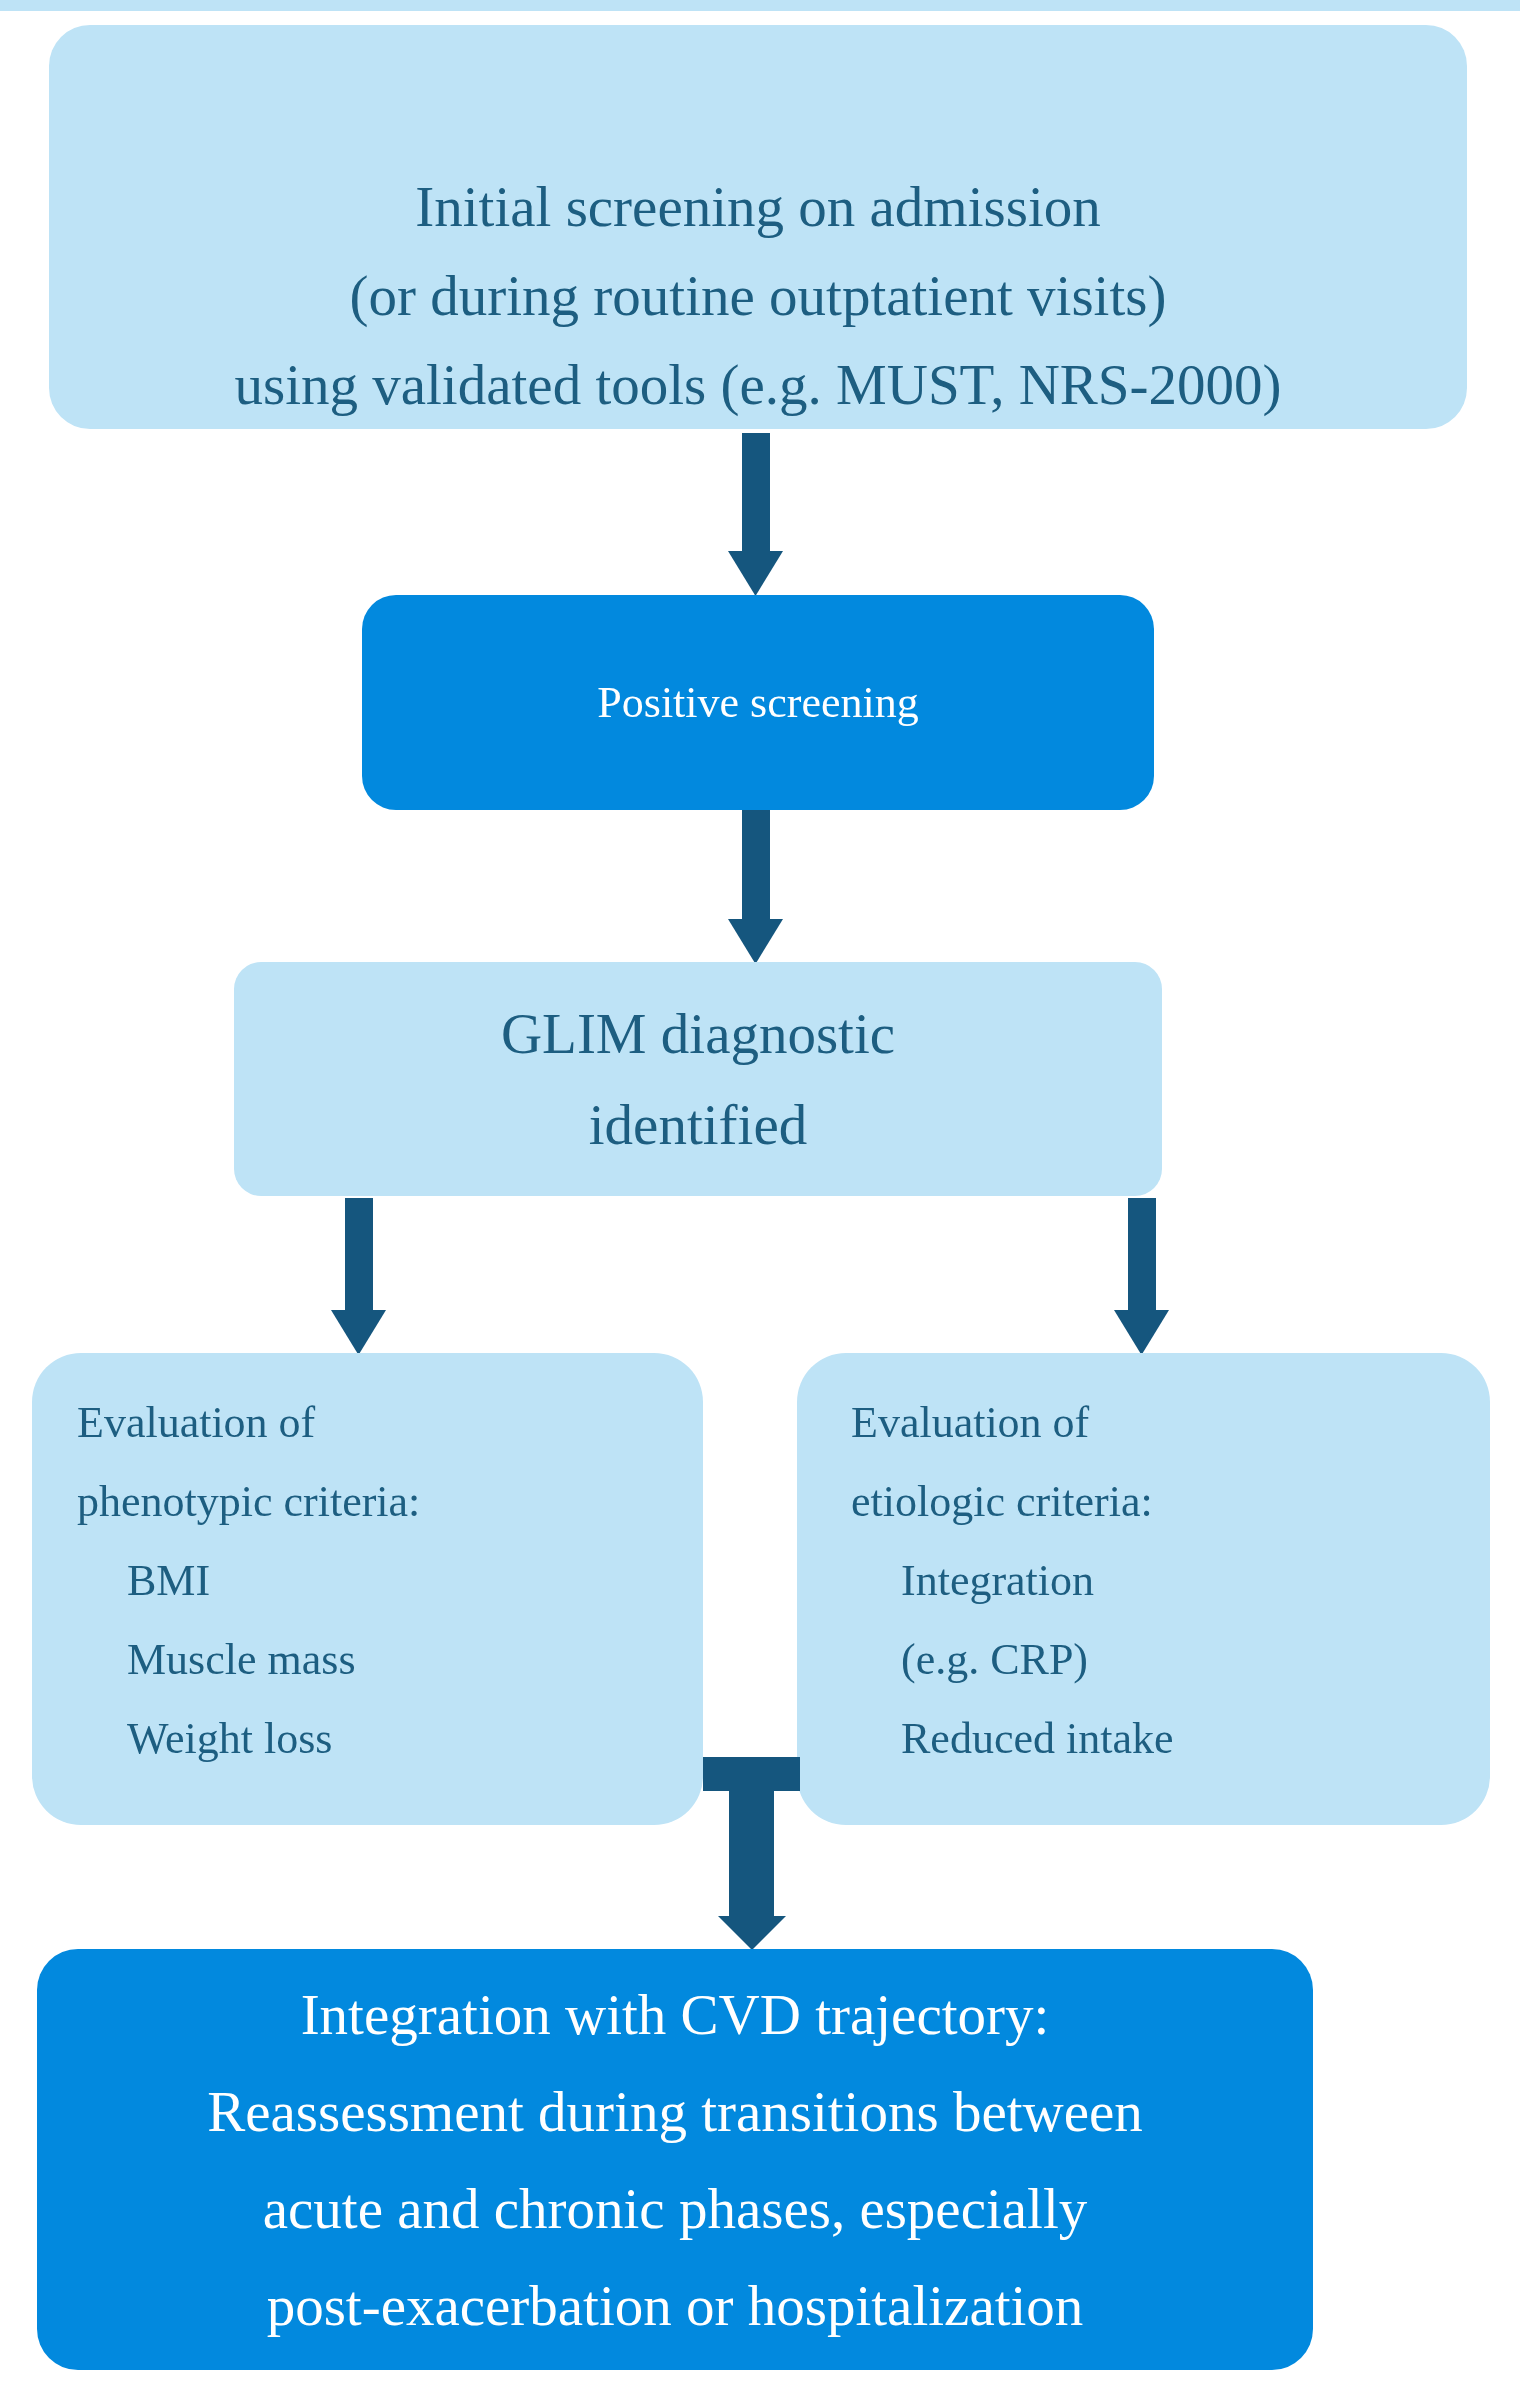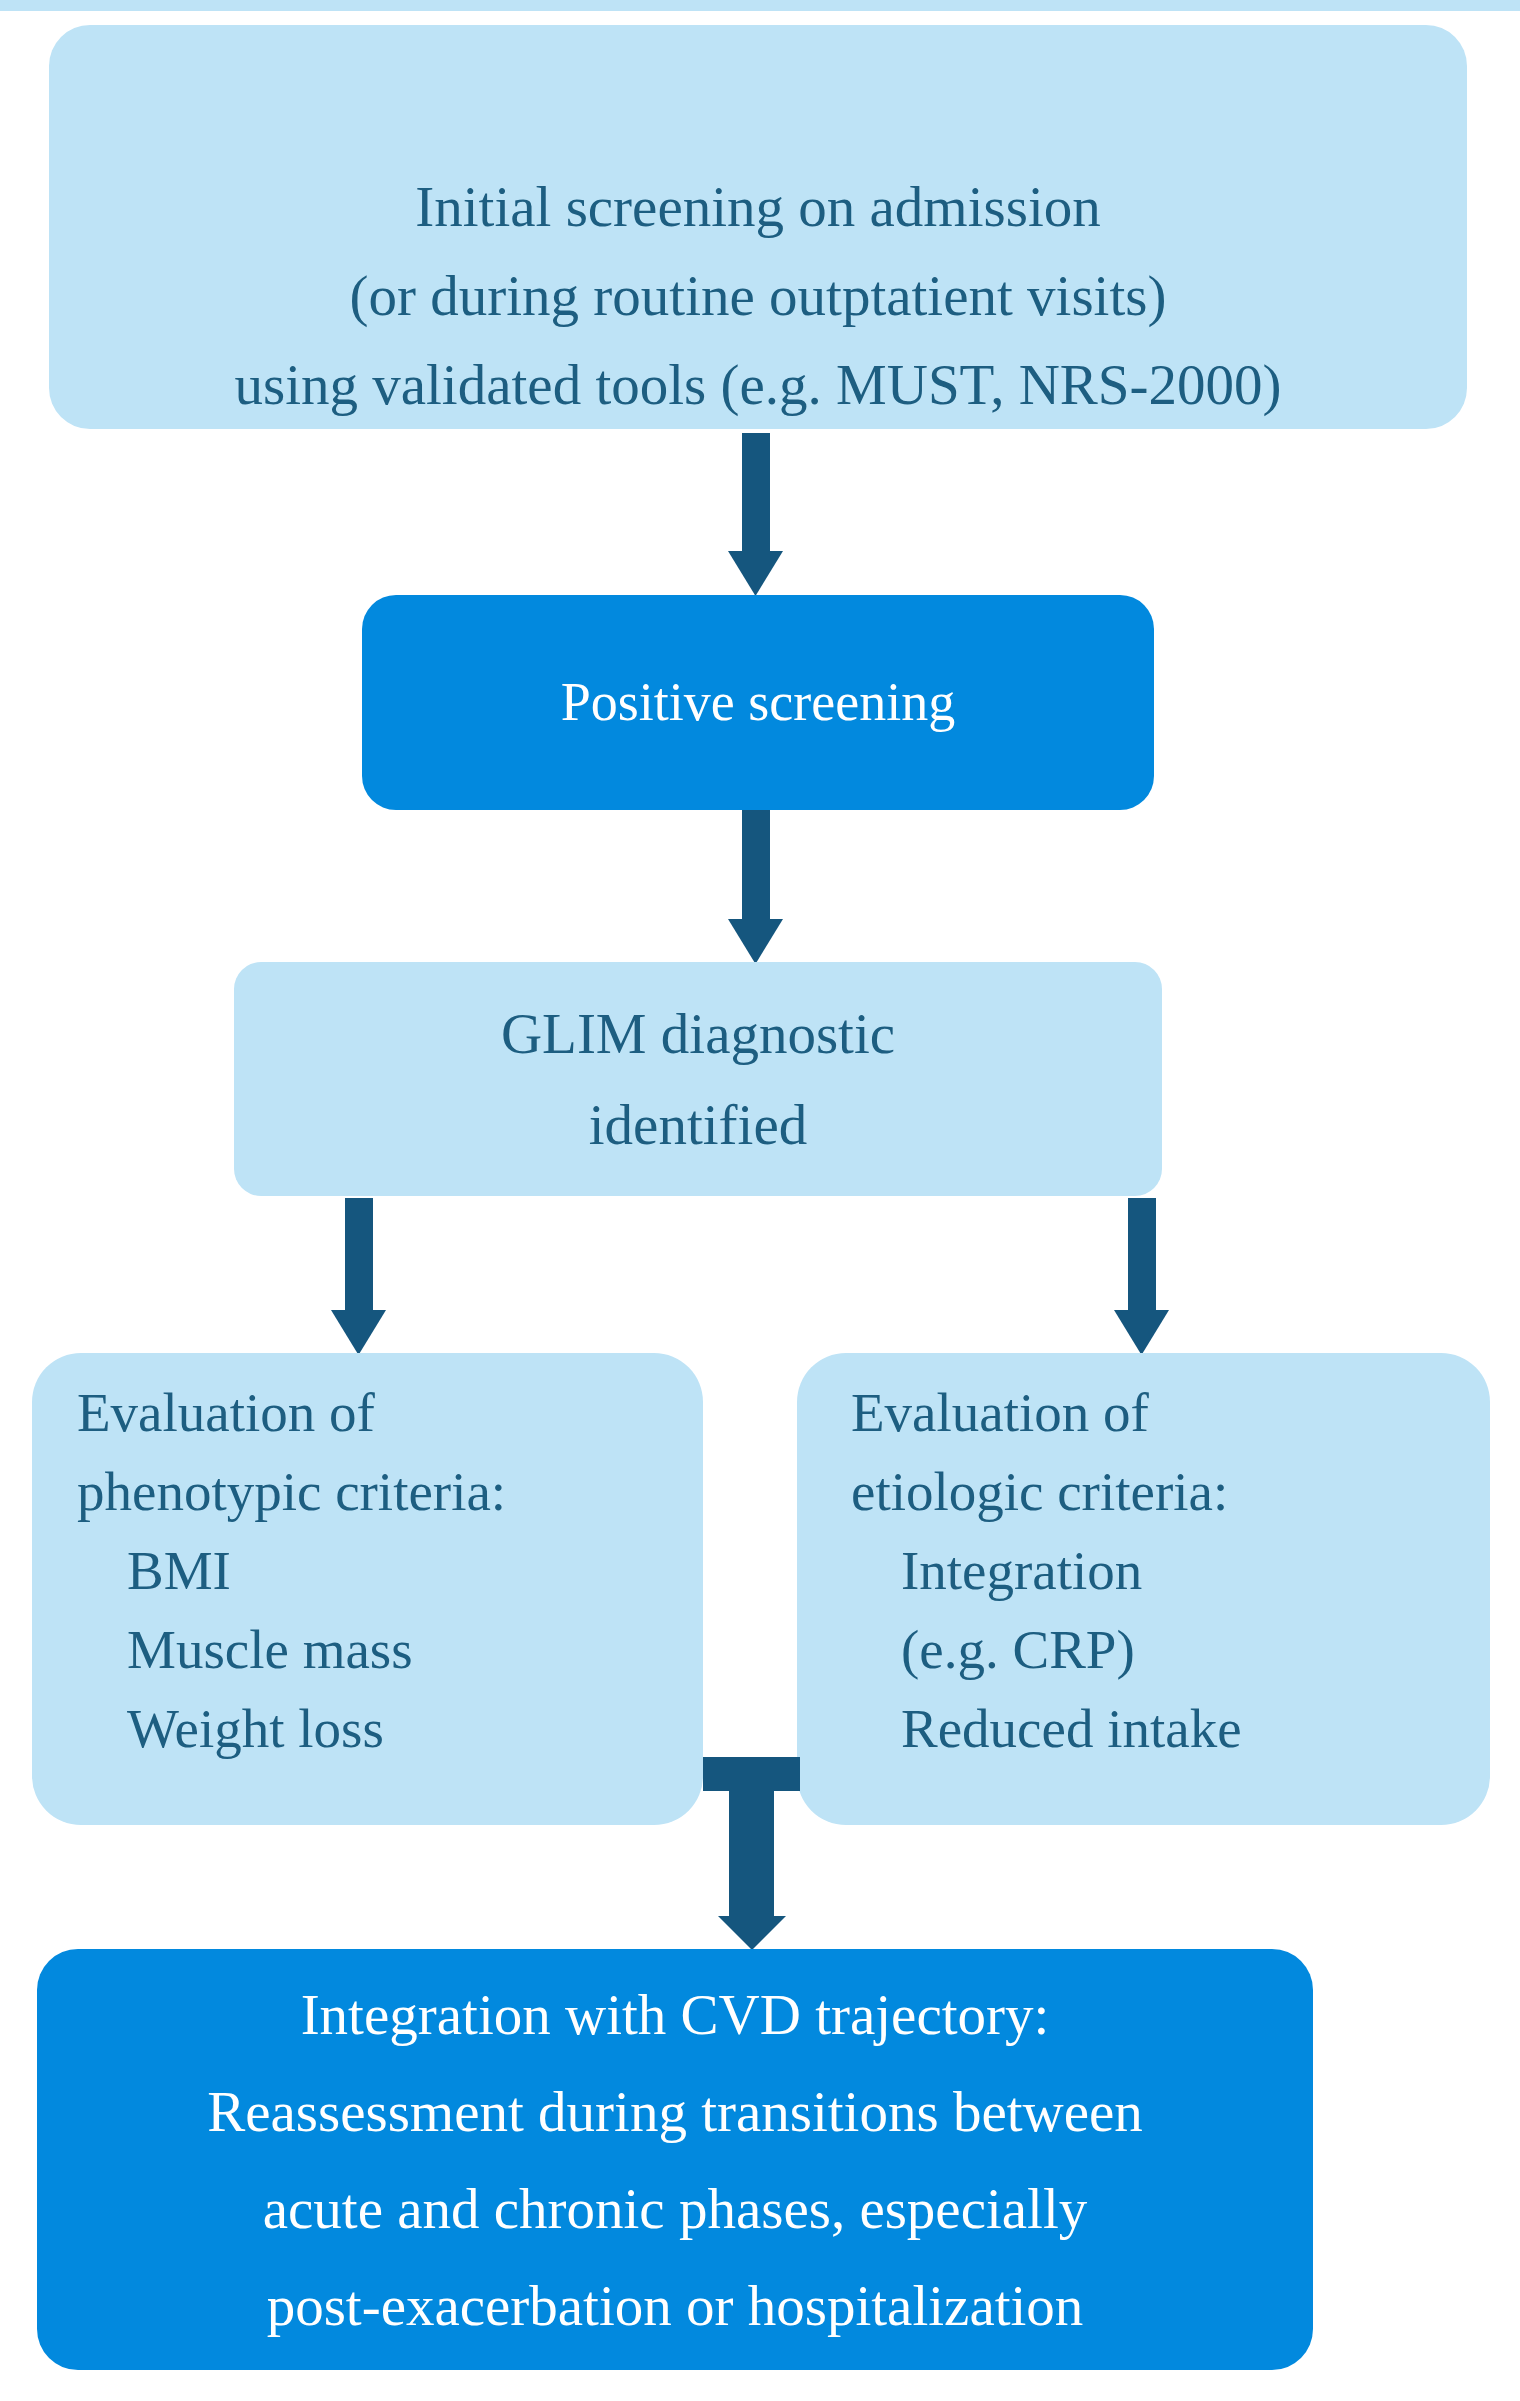--- a/index.html
+++ b/index.html
@@ -27,26 +27,26 @@
     display:flex;flex-direction:column;justify-content:center;
     text-align:center;
   }
   .node.light{background:var(--light-blue);color:var(--text-dark);}
   .node.azure{background:var(--azure);color:var(--text-light);}
   .line{display:block;white-space:nowrap;}
 
   .node-initial{left:49px;top:25px;width:1418px;height:404px;border-radius:41px;
     font-size:57px;line-height:89px;justify-content:flex-end;}
   .node-positive{left:362px;top:595px;width:792px;height:215px;border-radius:34px;
-    font-size:54px;line-height:91px;}
+    font-size:44px;line-height:91px;}
   .node-glim{left:234px;top:962px;width:928px;height:234px;border-radius:27px;
     font-size:57px;line-height:91px;}
   .node-criteria{top:1353px;height:472px;border-radius:49px;
-    font-size:55px;line-height:79px;text-align:left;justify-content:flex-start;
-    padding-top:20px;}
+    font-size:44px;line-height:79px;text-align:left;justify-content:flex-start;
+    padding-top:30px;}
   .node-phenotypic{left:32px;width:671px;padding-left:45px;}
   .node-etiologic{left:797px;width:693px;padding-left:54px;}
   .node-criteria .indent{padding-left:50px;}
   .node-integration{left:37px;top:1949px;width:1276px;height:421px;border-radius:41px;
     font-size:57px;line-height:97px;}
 
   .arrow{position:absolute;width:55px;}
   .arrow .shaft{width:28px;margin:0 auto;background:var(--arrow);}
   .arrow .head{width:55px;height:45px;background:var(--arrow);
     clip-path:polygon(0 0,100% 0,50% 100%);}

